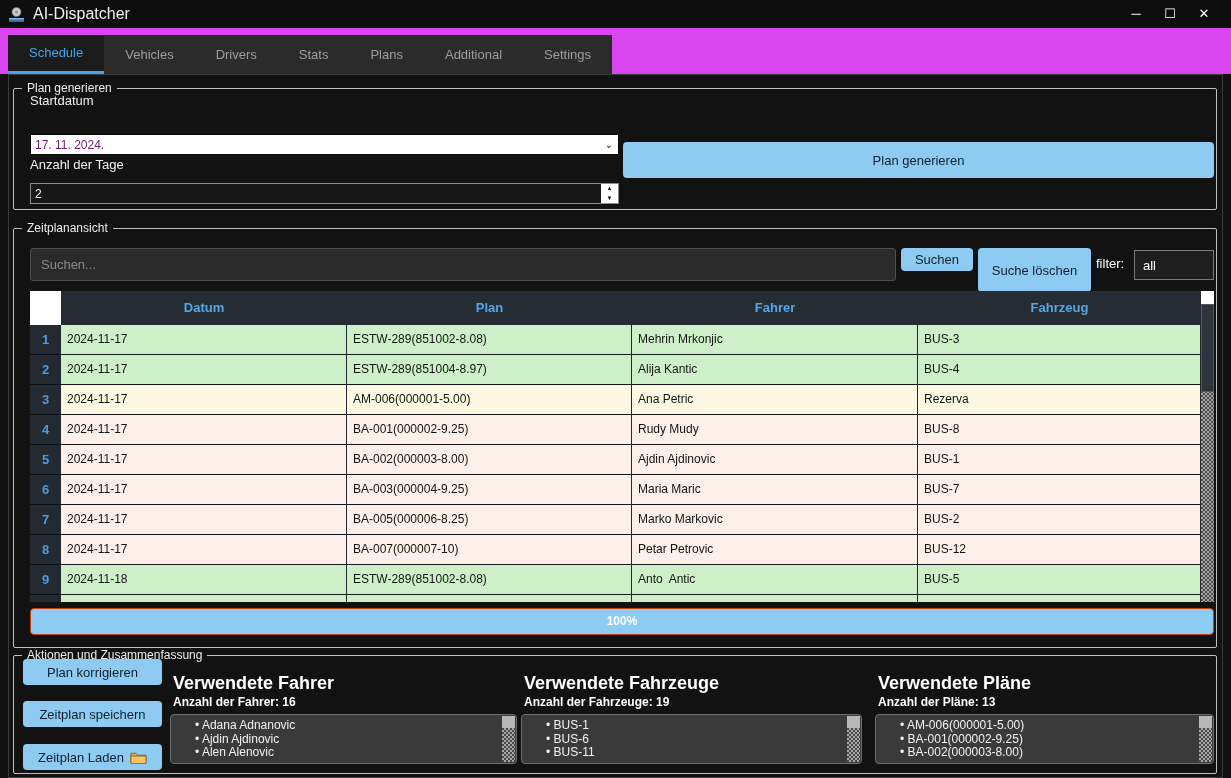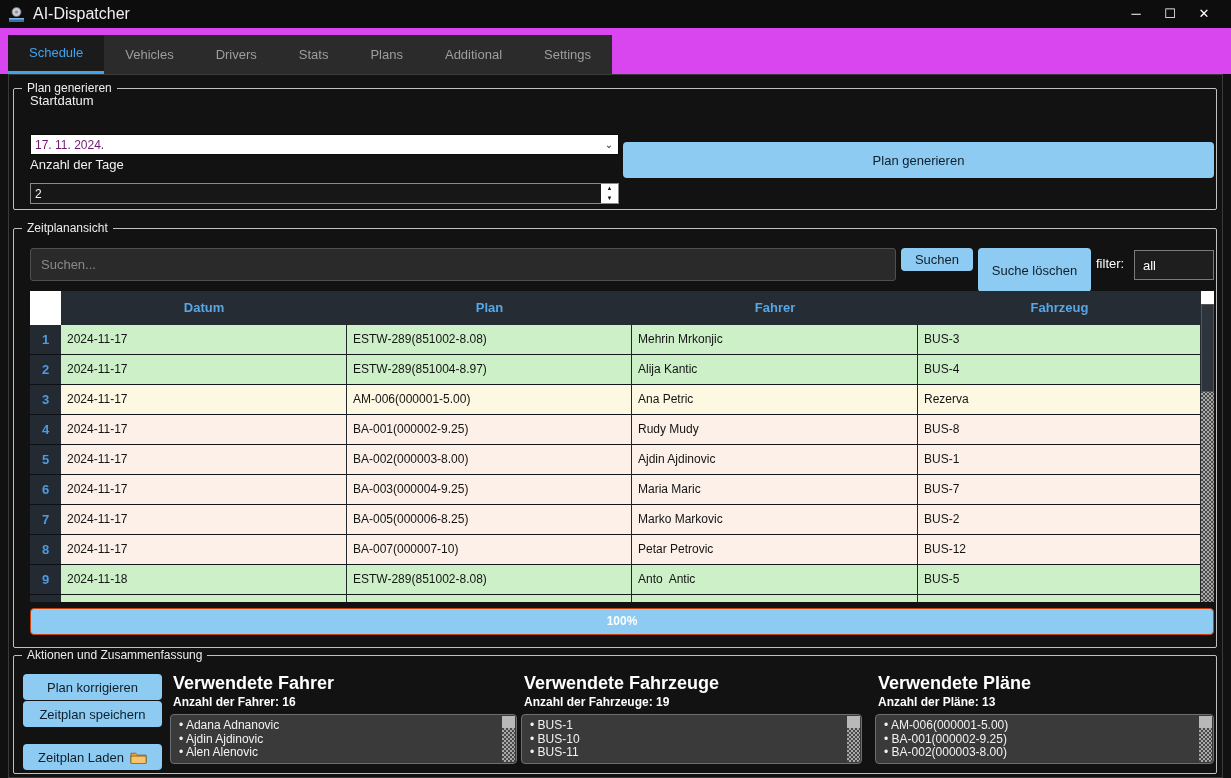--- a/index.html
+++ b/index.html
@@ -90,31 +90,31 @@
     background:#2e343c; border:1px solid #555; }
 
   
   #progress-bar { position:absolute; left:16px; top:379px; width:1184px; height:27px;
     background:#8ecbf2; border:1px solid #c2410c; border-radius:4px; text-align:center;
     color:#fff; font-size:12px; font-weight:bold; line-height:25px; }
 
   
   .action-btn { position:absolute; left:9px; width:139px; height:26px; display:flex;
     align-items:center; justify-content:center; gap:6px; }
-  .action-btn:nth-of-type(1) { top:18px;text-align:center; }
+  .action-btn:nth-of-type(1) { top:3px;text-align:center; }
   .action-btn:nth-of-type(2) { top:45px; }
   .action-btn:nth-of-type(3) { top:88px; }
 
   .sumcol { position:absolute; top:0; }
   .sumcol .sum-title { position:absolute; top:17px; left:3px; color:#fff; font-size:18px;
     font-weight:bold; white-space:nowrap; }
   .sumcol .sum-count { position:absolute; top:39px; left:3px; color:#fff; font-size:12px;
     font-weight:bold; white-space:nowrap; }
   .listbox { position:absolute; top:58px; left:0; height:50px; background:#3a3a3a;
-    border:1px solid #6e6e6e; border-radius:4px; padding:4px 8px; overflow:hidden; }
+    border:1px solid #6e6e6e; border-radius:4px; padding:4px 24px; overflow:hidden; }
   .list-item { color:#f2f2f2; font-size:12px; line-height:13.5px; white-space:nowrap; }
   .list-item::before { content:"• "; }
   .list-scrollbar { position:absolute; right:1px; top:1px; width:13px; height:calc(100% - 2px);
     border-radius:0 3px 3px 0; }
   .list-scrollbar .thumb { position:absolute; top:0; left:0; width:13px; height:12px;
     background:#b8b8b8; }
   #sumcol-0 { left:156px; } #sumcol-0 .listbox { width:347px; }
   #sumcol-1 { left:507px; } #sumcol-1 .listbox { width:341px; }
   #sumcol-2 { left:861px; } #sumcol-2 .listbox { width:339px; }
 </style>
@@ -293,21 +293,21 @@
             <div class="list-scrollbar checker">
               <div class="thumb"></div>
             </div>
           </div>
         </div>
         <div class="sumcol" id="sumcol-1">
           <div class="sum-title">Verwendete Fahrzeuge</div>
           <div class="sum-count">Anzahl der Fahrzeuge: 19</div>
           <div class="listbox">
             <div class="list-item">BUS-1</div>
-            <div class="list-item">BUS-10</div>
+            <div class="list-item">BUS-6</div>
             <div class="list-item">BUS-11</div>
             <div class="list-scrollbar checker">
               <div class="thumb"></div>
             </div>
           </div>
         </div>
         <div class="sumcol" id="sumcol-2">
           <div class="sum-title">Verwendete Pläne</div>
           <div class="sum-count">Anzahl der Pläne: 13</div>
           <div class="listbox">

